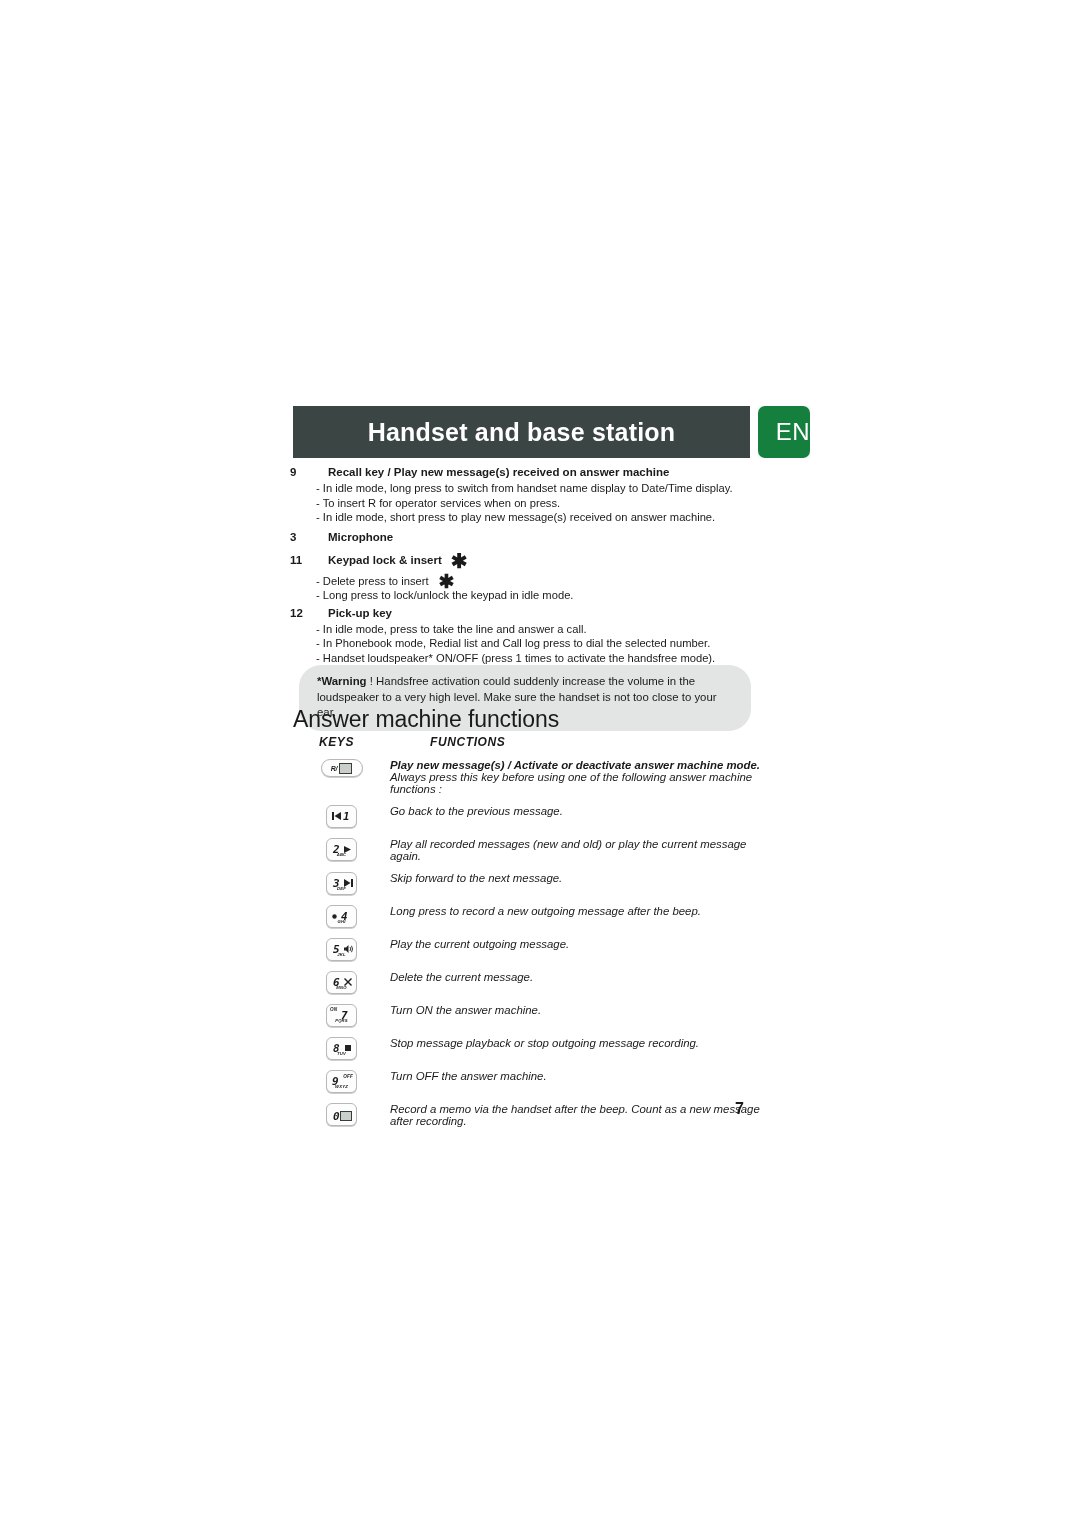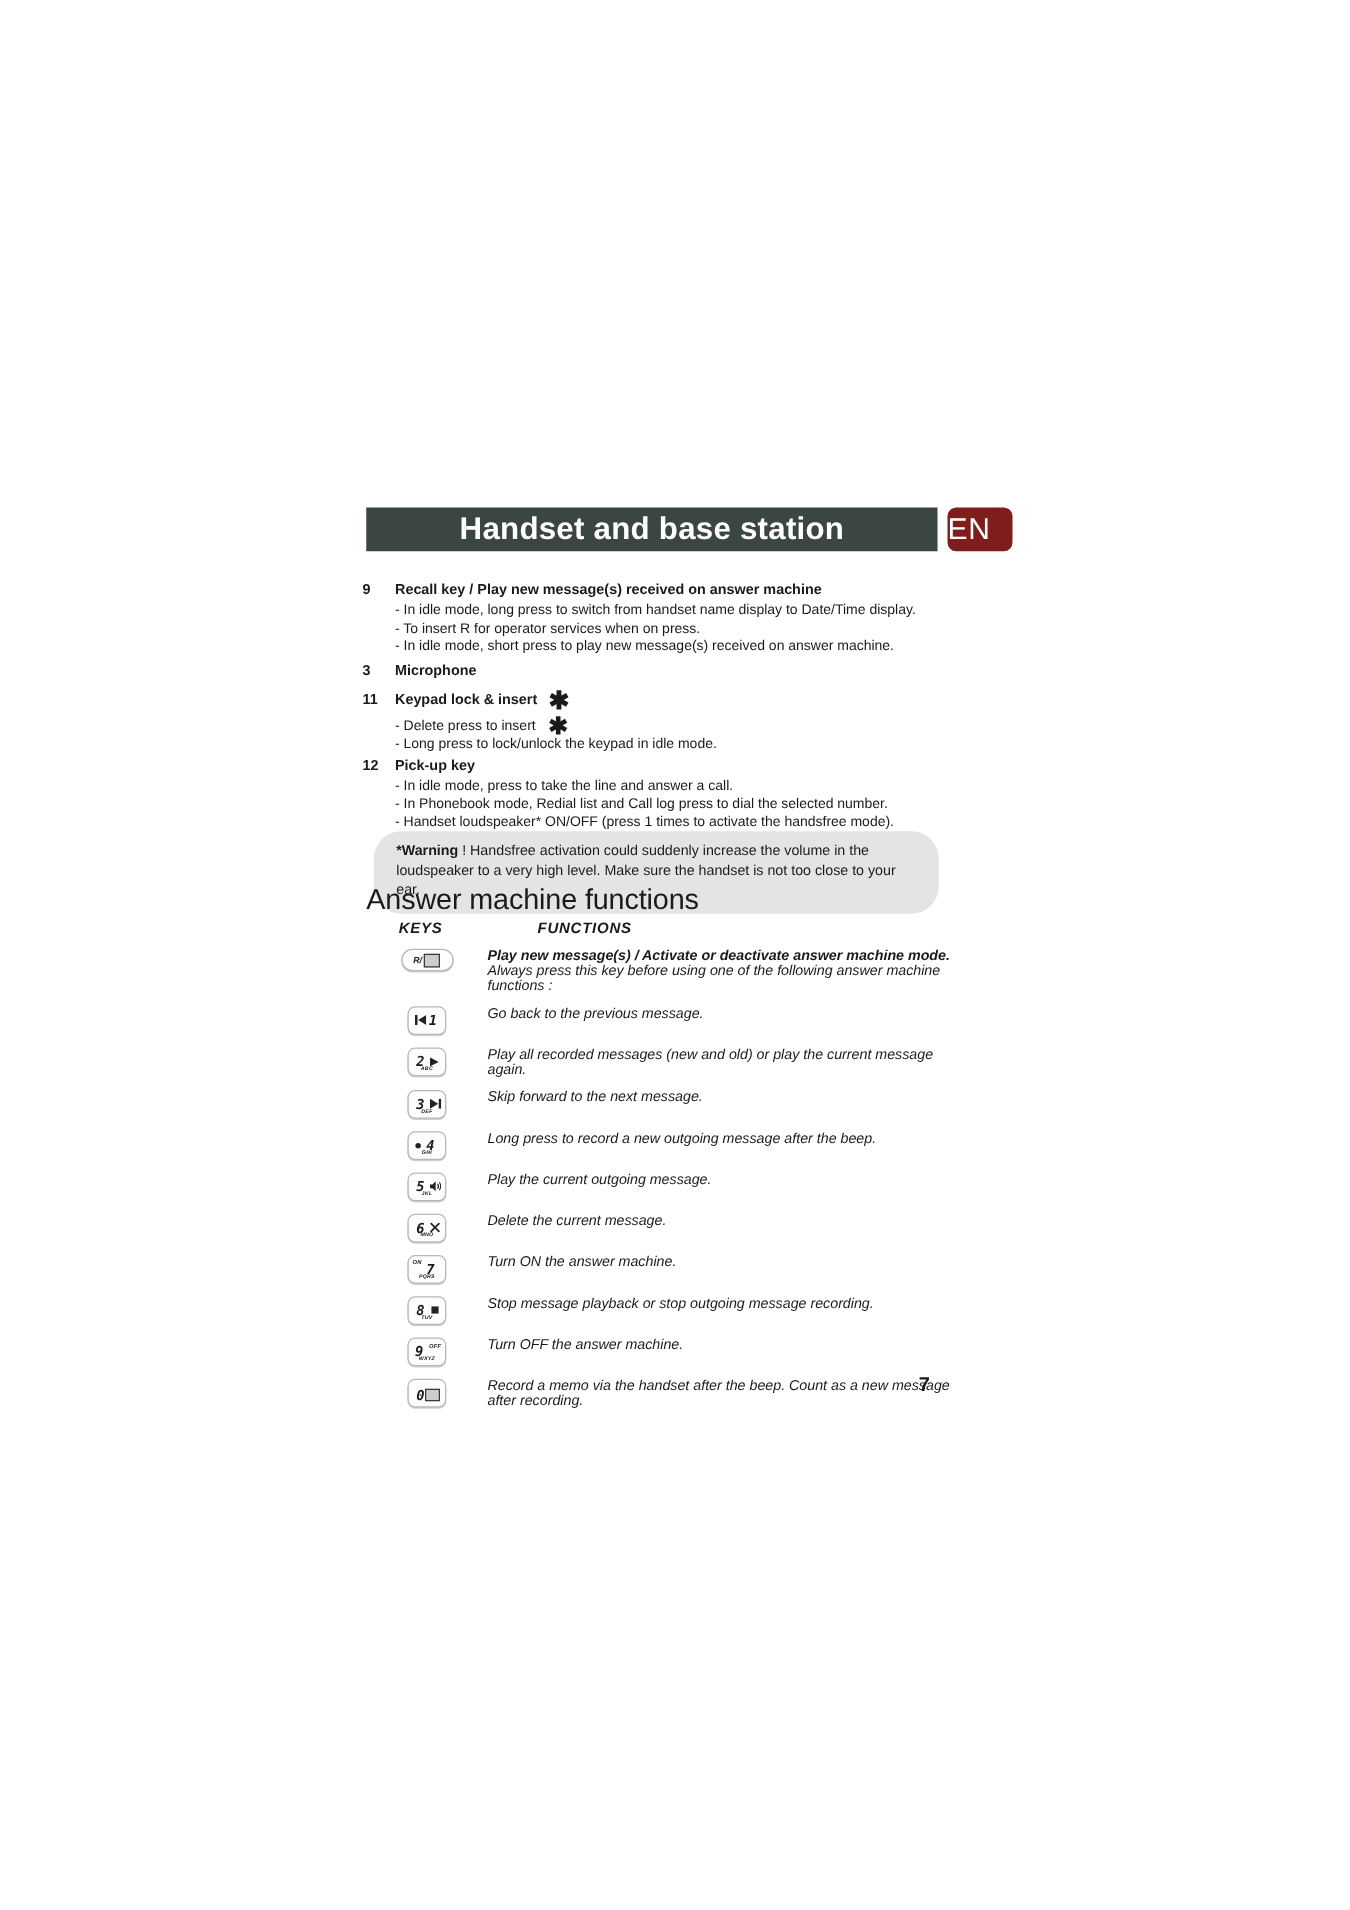--- a/index.html
+++ b/index.html
@@ -22,46 +22,46 @@
     width: 1080px;
     height: 1528px;
   }
 
   
   .header-row {
     position: absolute;
     left: 293px;
     top: 406px;
     width: 517px;
-    height: 35px;
+    height: 52px;
     display: flex;
     align-items: stretch;
     gap: 8px;
   }
   .header-bar {
     flex: 1 1 auto;
     background: #3b4543;
     display: flex;
     align-items: center;
     justify-content: center;
   }
   .header-title {
     color: #ffffff;
     font-size: 25px;
     font-weight: 600;
     letter-spacing: 0.2px;
     line-height: 1;
   }
   .lang-badge {
     width: 52px;
-    background: #7f1d1d;
+    background: #15803d;
     border-radius: 7px;
     display: flex;
     align-items: center;
-    justify-content: flex-start;
+    justify-content: flex-end;
   }
   .lang-badge span {
     color: #ffffff;
     font-size: 24px;
     font-weight: 400;
     letter-spacing: 0.5px;
   }
 
   
   .numlist {
@@ -82,20 +82,21 @@
     font-weight: 700;
     line-height: 16px;
   }
   .num-body { flex: 1 1 auto; }
   .num-title {
     font-size: 11.5px;
     font-weight: 700;
     line-height: 16px;
     display: flex;
     align-items: center;
+    margin-left: 12px;
   }
   .star-glyph {
     font-size: 20px;
     line-height: 10px;
     font-weight: 700;
     margin-left: 9px;
     position: relative;
     top: 1px;
   }
   .sub-lines { margin-top: 1px; padding-left: 26px; }

